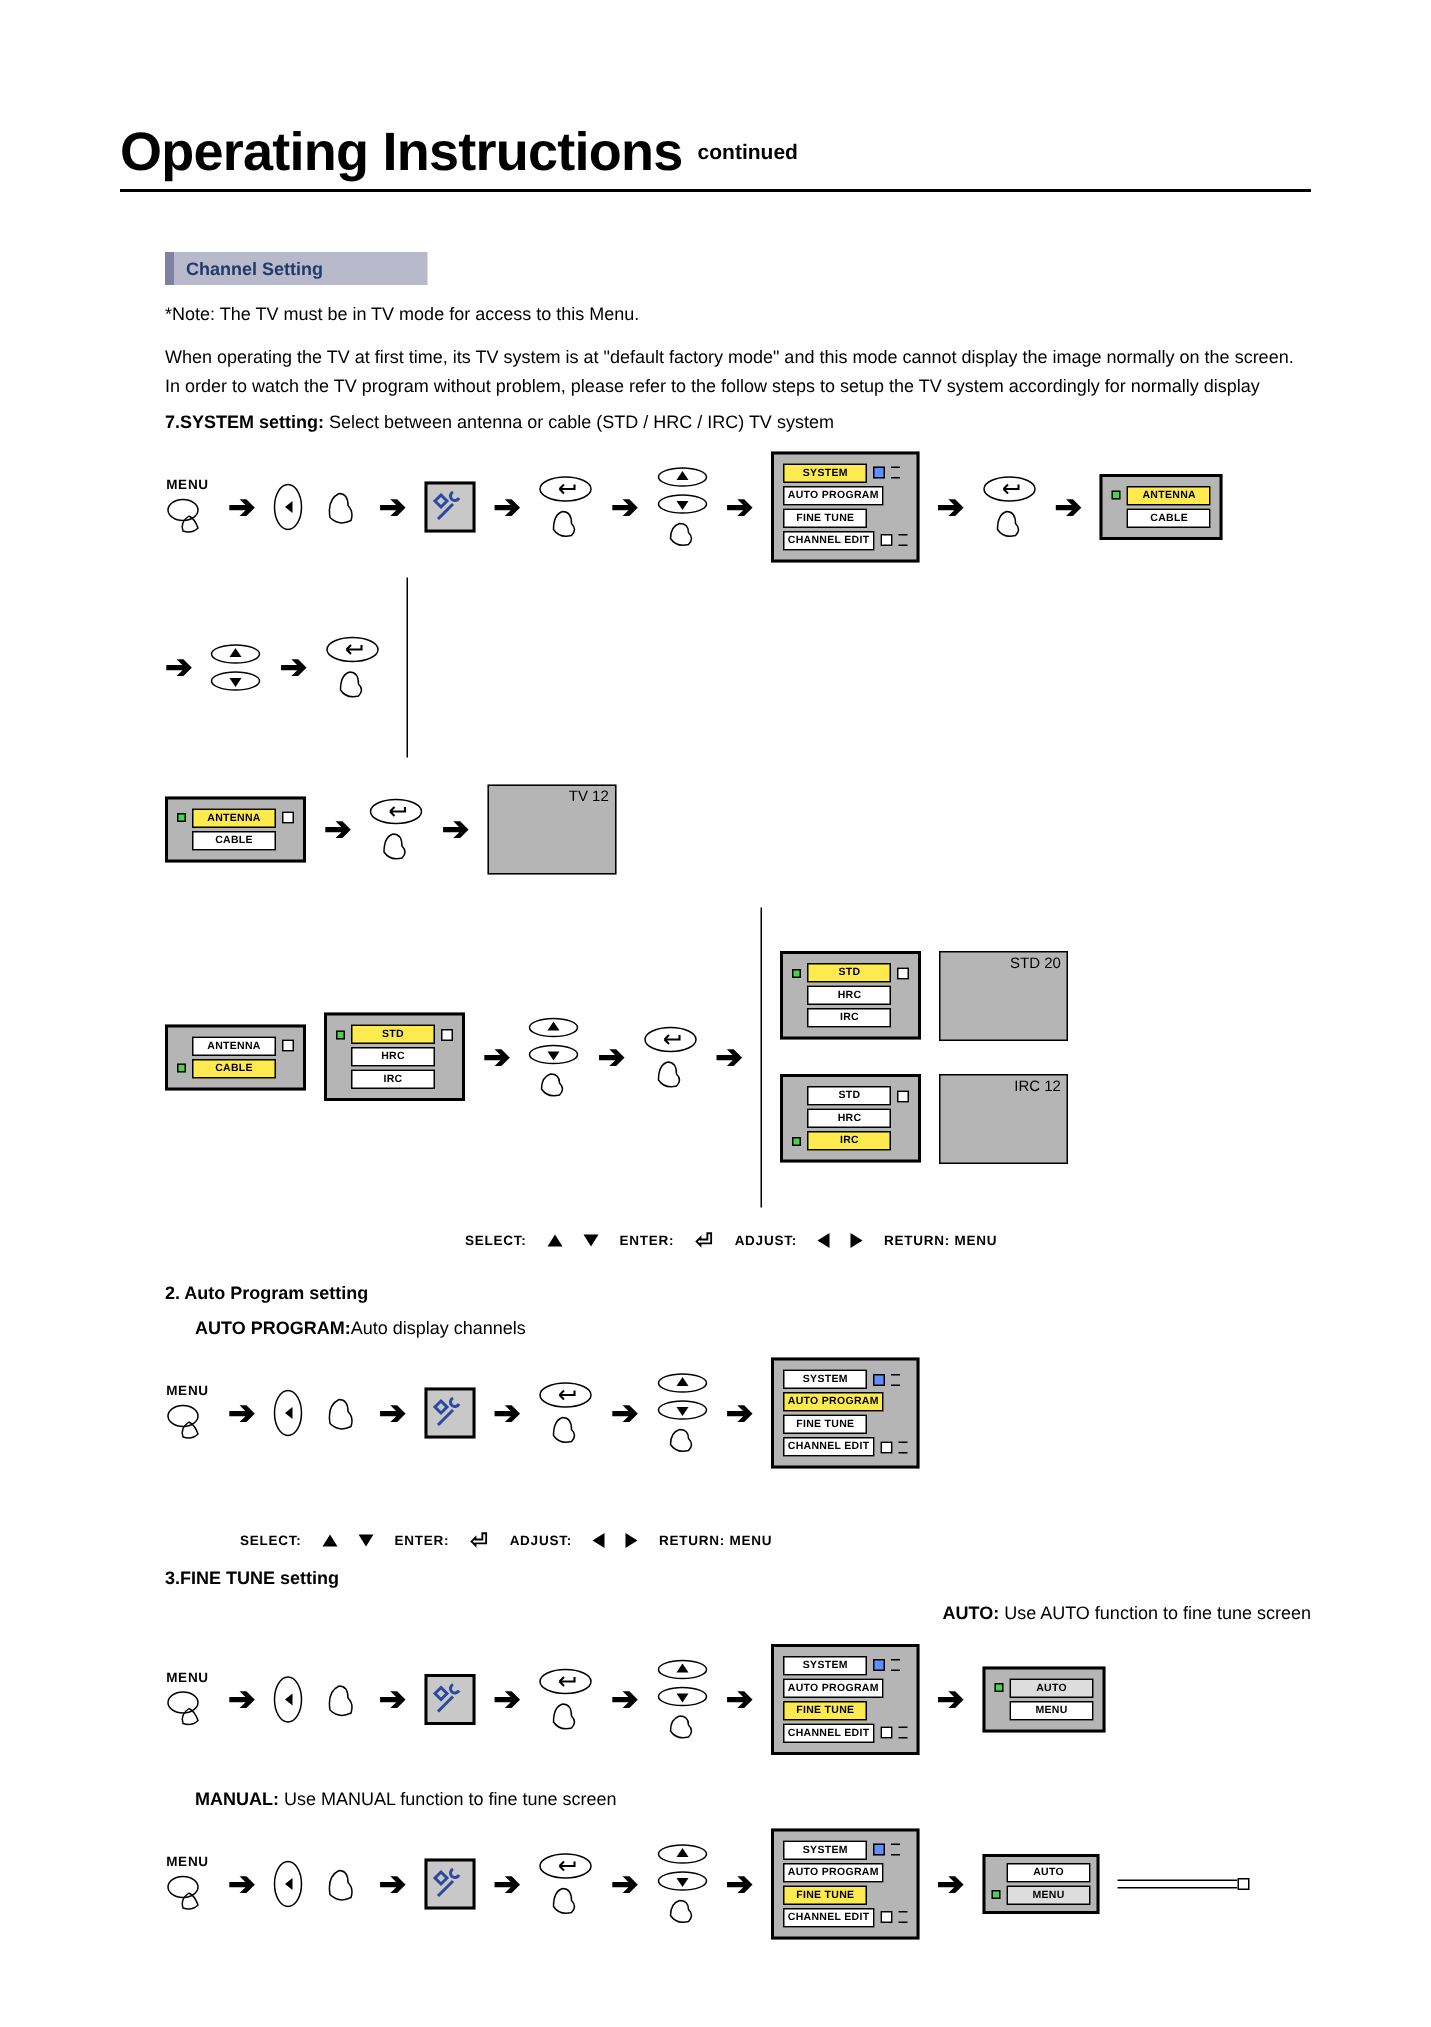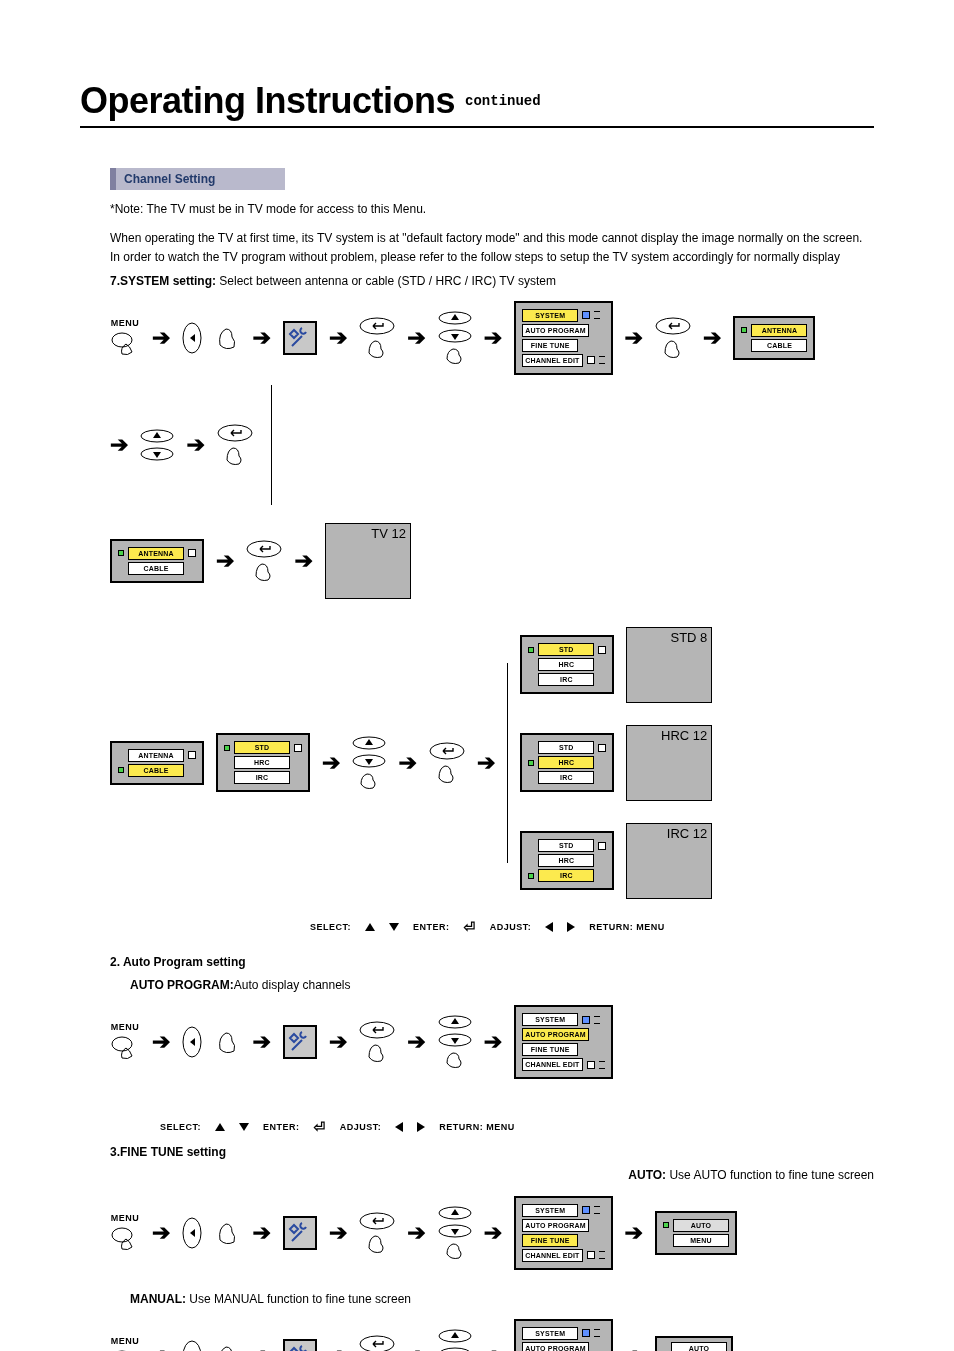--- a/index.html
+++ b/index.html
@@ -1,40 +1,40 @@
 <!DOCTYPE html>
 <html><head>
 <meta charset="utf-8">
 <style>
   * { box-sizing: border-box; }
   body { font-family: Arial, Helvetica, sans-serif; margin: 0; padding: 0; background: #fff; width: 954px; }
   .page { padding: 80px 80px 40px 80px; }
   .title-row { display: flex; align-items: center; gap: 10px; }
   .title-main { font-size: 36px; font-weight: 900; letter-spacing: -0.5px; font-family: "Arial Black", Arial, sans-serif; }
-  .title-sub { font-size: 14px; font-weight: bold; font-family: Liberation Mono, monospace; }
+  .title-sub { font-size: 14px; font-weight: bold; }
   hr.titlehr { border: none; border-top: 2px solid #000; margin: 4px 0 40px 0; }
   .section-chip {
     display: inline-block; background: #b9b9cc; border-left: 6px solid #8080a0;
     padding: 4px 70px 4px 8px; font-size: 12px; font-weight: bold; color: #223a6b;
   }
   .body-text { font-size: 12px; line-height: 1.6; margin: 10px 0; }
   .bold { font-weight: bold; }
   .flowrow { display: flex; align-items: center; gap: 12px; flex-wrap: wrap; margin: 6px 0; }
   .arrow-r { font-size: 22px; font-weight: 900; }
   .hand-label { font-size: 9px; font-weight: 900; letter-spacing: 0.5px; text-align: center; }
   svg.icon { display: block; }
   .osd-box { border: 2px solid #000; background: #b5b5b5; padding: 4px 6px; }
   .osd-row { display: flex; align-items: center; gap: 4px; margin: 2px 0; }
   .osd-item { border: 1px solid #000; background: #fff; font-size: 7px; font-weight: bold; text-align: center; padding: 2px 2px; min-width: 56px; letter-spacing: 0.2px; }
   .osd-item.hl { background: #fcea4e; }
   .dot-green { width: 6px; height: 6px; border: 1px solid #000; background: #4bd24b; }
   .slider { width: 8px; height: 8px; border: 1px solid #000; background: #5f90ff; }
   .slider-track { width: 6px; height: 8px; border-top: 1px solid #000; border-bottom: 1px solid #000; }
   .slider-w { width: 8px; height: 8px; border: 1px solid #000; background: #fff; }
-  .big-screen { border: 1px solid #000; background: #b5b5b5; width: 86px; height: 76px; position: relative; font-size: 13px; }
+  .big-screen { border: 1px solid #000; background: #b5b5b5; width: 86px; height: 60px; position: relative; font-size: 10px; }
   .big-screen .lab { position: absolute; top: 2px; right: 4px; }
   .legend { font-size: 9px; font-weight: bold; letter-spacing: 0.5px; display: flex; align-items: center; gap: 14px; margin: 8px 0 18px 200px; }
   .tri { display:inline-block; vertical-align:middle; }
   .tri-up { width:0;height:0;border-left:5px solid transparent;border-right:5px solid transparent;border-bottom:8px solid #000; }
   .tri-down { width:0;height:0;border-left:5px solid transparent;border-right:5px solid transparent;border-top:8px solid #000; }
   .tri-left { width:0;height:0;border-top:5px solid transparent;border-bottom:5px solid transparent;border-right:8px solid #000; }
   .tri-right { width:0;height:0;border-top:5px solid transparent;border-bottom:5px solid transparent;border-left:8px solid #000; }
   .enter-glyph { font-size: 14px; font-weight: 900; }
   .stack { display: flex; flex-direction: column; align-items: center; gap: 4px; }
   .osd-group { display: inline-block; }
@@ -268,41 +268,21 @@
                 <div class="osd-row">
                     <div style="width:6px"></div>
                     <div class="osd-item">HRC</div>
                   </div>
                 <div class="osd-row">
                     <div style="width:6px"></div>
                     <div class="osd-item">IRC</div>
                   </div>
               </div>
               <div class="big-screen">
-                  <span class="lab">STD 8</span>
-                </div>
-            </div>
-            <div class="flowrow">
-              <div class="osd-box osd-group">
-                <div class="osd-row">
-                    <div style="width:6px"></div>
-                    <div class="osd-item">STD</div>
-                    <div class="slider-w"></div>
-                  </div>
-                <div class="osd-row">
-                    <div class="dot-green"></div>
-                    <div class="osd-item hl">HRC</div>
-                  </div>
-                <div class="osd-row">
-                    <div style="width:6px"></div>
-                    <div class="osd-item">IRC</div>
-                  </div>
-              </div>
-              <div class="big-screen">
-                  <span class="lab">HRC 12</span>
+                  <span class="lab">STD 20</span>
                 </div>
             </div>
             <div class="flowrow">
               <div class="osd-box osd-group">
                 <div class="osd-row">
                     <div style="width:6px"></div>
                     <div class="osd-item">STD</div>
                     <div class="slider-w"></div>
                   </div>
                 <div class="osd-row">

